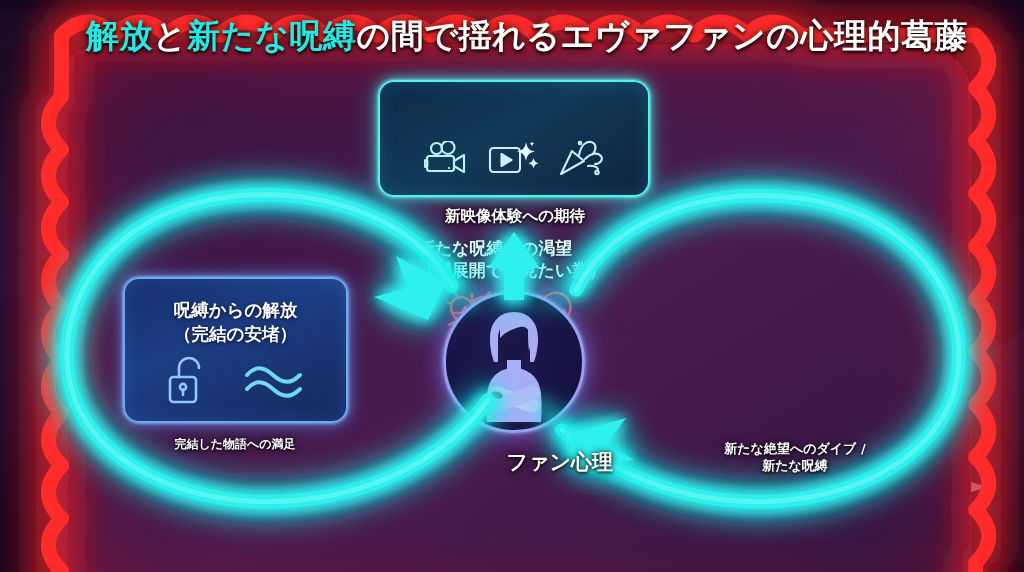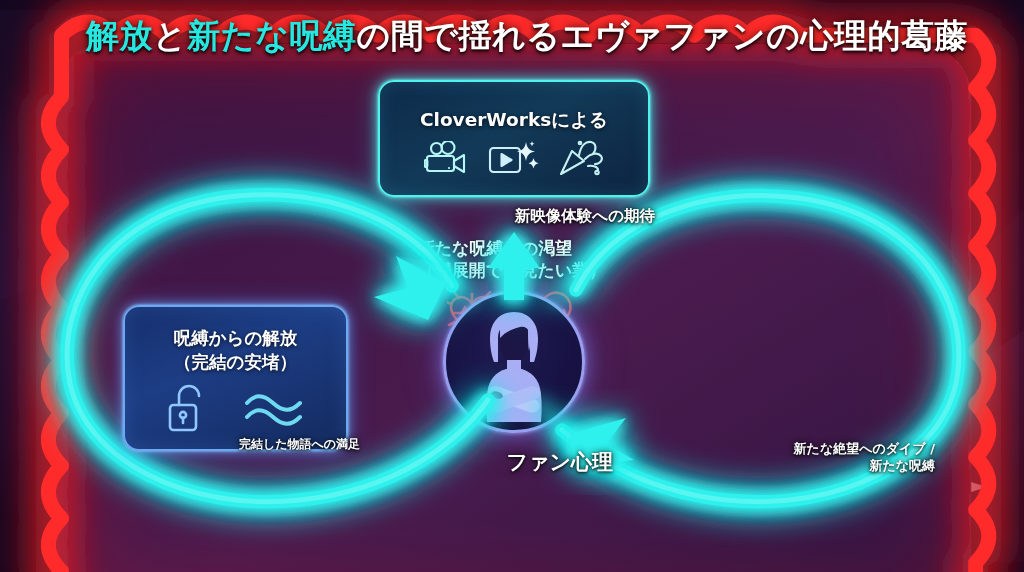--- a/index.html
+++ b/index.html
@@ -75,21 +75,20 @@
 
   
   #card-left {
     left:123px; top:277px; width:225px; height:146px;
     background:linear-gradient(155deg,#16306e 0%, #1d3d84 40%, #142a5e 100%);
     border:2px solid #6aa9f5;
     box-shadow:0 0 3px #a6cfff, 0 0 12px rgba(100,170,255,.8),
                0 0 26px rgba(70,140,255,.4),
                inset 0 0 20px rgba(90,160,255,.18);
     padding-top:6px;
-    margin-top:28px;
   }
   #card-left .card-title { font-size:17.5px; }
   #card-left .card-icons { gap:34px; margin-top:9px; }
 
   
   #card-right {
     left:678px; top:277px; width:233px; height:150px;
     z-index:25;
   }
   #card-right .jag { position:absolute; inset:0; }
@@ -99,21 +98,21 @@
     align-items:center; justify-content:center;
     padding-top:4px;
   }
   #card-right .card-title { font-size:17px; }
   #card-right .card-icons { gap:30px; margin-top:10px; }
 
   
   .caption {
     position:absolute; z-index:30;
     color:#ffffff; font-weight:bold;
-    text-align:right; line-height:1.3;
+    text-align:center; line-height:1.3;
     text-shadow:0 0 6px rgba(0,0,0,.9), 0 1px 3px rgba(0,0,0,.95);
   }
   #cap-top   { left:375px; top:206px; width:280px; font-size:15.5px; }
   #cap-left  { left:110px; top:437px; width:250px; font-size:12px; }
   #cap-right { left:655px; top:441px; width:280px; font-size:13px; }
   #center-circle {
     position:absolute; left:443px; top:291px;
     width:142px; height:142px; border-radius:50%;
     background:radial-gradient(circle at 45% 35%, #201b52 0%, #171243 60%, #120e36 100%);
     border:3px solid #9a9ef0;
@@ -262,21 +261,21 @@
       <polygon points="514,232 540,268 524,268 524,300 504,300 504,268 488,268" fill="#2ff0ec"></polygon>
     </g>
   </svg>
 
   <div id="title">
     <span class="seg cyan">解放</span><span class="seg white">と</span><span class="seg cyan">新たな呪縛</span><span class="seg white">の間で揺れるエヴァファンの心理的葛藤</span>
   </div>
 
   <div class="card" id="card-top">
     <div class="card-title">
-      <span>CloverWorksによる</span><br>
+      <br>
     </div>
     <div class="card-icons">
 
       <svg width="46" height="34" viewBox="0 0 46 34">
         <g fill="none" stroke="#b7f6f6" stroke-width="2.1" stroke-linejoin="round" stroke-linecap="round">
           <circle cx="12.5" cy="7.5" r="5.5"></circle>
           <circle cx="24" cy="6.5" r="6.5"></circle>
           <rect x="3" y="15" width="27" height="15" rx="2.5"></rect>
           <path d="M30 20 L40 14 L40 31 L30 25 Z"></path>
           <rect x="0.8" y="19" width="2.5" height="7" rx="1"></rect>

